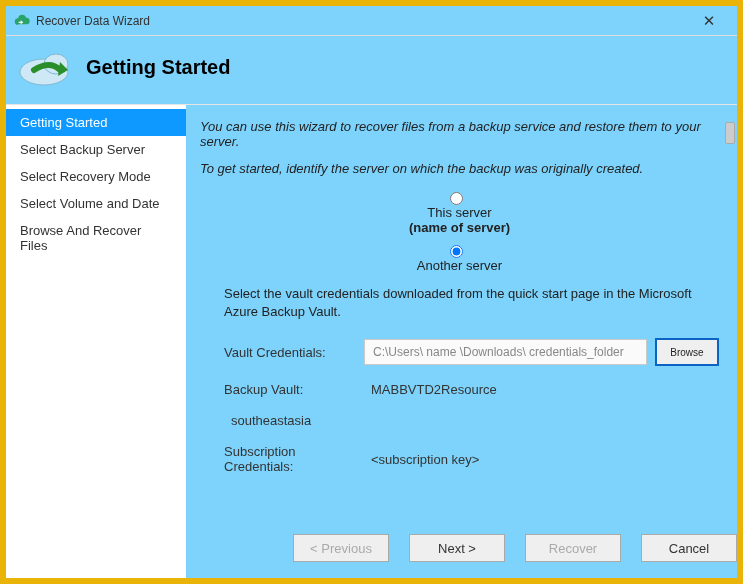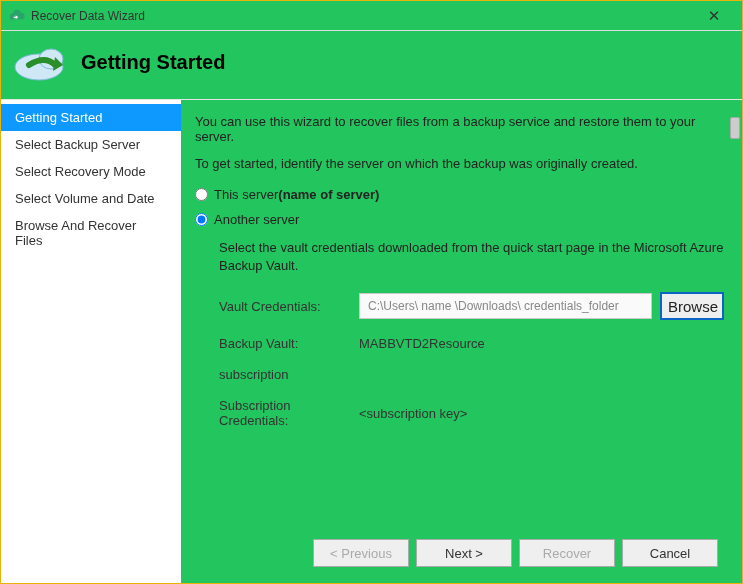--- a/index.html
+++ b/index.html
@@ -1,42 +1,42 @@
 <!DOCTYPE html>
 <html><head>
 <meta charset="utf-8">
 <style>
   * { box-sizing: border-box; }
   html, body { margin:0; padding:0; font-family: "Segoe UI", Tahoma, sans-serif; font-size:13px; color:#222; background:#888; }
-  .window { width:743px; height:584px; background:#22c55e; border:1px solid #eab308; position:relative; display:flex; flex-direction:column; }
+  .window { width:743px; height:584px; background:#7dd3fc; border:6px solid #eab308; position:relative; display:flex; flex-direction:column; }
   .titlebar { height:30px; display:flex; align-items:center; padding:0 8px; border-bottom:1px solid #ddd; }
   .titlebar .app-icon { width:16px; height:16px; margin-right:6px; display:inline-flex; align-items:center; justify-content:center; }
   .titlebar .title { flex:1; font-size:12px; color:#333; }
   .titlebar .close { width:40px; text-align:center; font-size:15px; color:#333; cursor:pointer; }
   .header-area { display:flex; align-items:center; padding:6px 16px 12px 10px; }
   .big-icon { width:60px; height:50px; margin-right:10px; display:flex; align-items:center; justify-content:center; }
   .page-title { font-size:20px; font-weight:700; color:#000; }
   .body-area { flex:1; display:flex; border-top:1px solid #e5e5e5; min-height:0; }
   .sidebar { width:180px; background:#fff; padding-top:4px; }
   .side-item { padding:6px 14px; font-size:13px; color:#333; cursor:pointer; }
   .side-item.selected { background:#0d99ff; color:#fff; }
   .content { flex:1; padding:14px 18px 10px 14px; display:flex; flex-direction:column; font-size:13px; color:#222; overflow:hidden; }
-  .content p { margin:0 0 12px 0; }
-  .radio-row { display:flex; align-items:center; margin:4px 0 6px 0; }
+  .content p { margin:0 0 12px 0;font-style:italic; }
+  .radio-row { display:flex; align-items:center; margin:4px 0 6px 0;flex-direction:column; }
   .radio-row input { margin:0 6px 0 0; }
   .radio-row .extra { font-weight:700; }
   .sub-block { margin-left:24px; margin-top:6px; }
   .sub-text { margin-bottom:18px; line-height:1.35; }
   .form-row { display:flex; align-items:center; margin-bottom:16px; }
   .form-label { width:140px; color:#333; }
-  .form-value { flex:1; color:#333; }
+  .form-value { flex:1; color:#333;margin-left:7px; }
   .cred-row { display:flex; align-items:center; }
   .cred-input { flex:1; height:26px; border:1px solid #c9c9c9; background:#fafafa; color:#888; padding:7px 8px; font-size:12px; margin-right:8px; }
-  .browse-btn { width:64px; height:28px; background:#efefef; border:2px solid #0b63c4; font-size:15px; color:#222; cursor:pointer; }
-  .footer { position:absolute; bottom:16px; right:24px; display:flex; gap:7px; }
+  .browse-btn { width:64px; height:28px; background:#efefef; border:2px solid #0b63c4; font-size:10px; color:#222; cursor:pointer; }
+  .footer { position:absolute; bottom:16px; right:0; display:flex; gap:20px; }
   .footer button { width:96px; height:28px; border:1px solid #aaa; background:#efefef; font-size:13px; color:#333; cursor:pointer; }
   .footer button.disabled { color:#aaa; cursor:default; }
   .scroll-stub { position:absolute; right:2px; top:116px; width:10px; height:22px; background:#ccc; border:1px solid #aaa; border-radius:2px; }
 </style>
 </head>
 <body>
 
 <div class="window">
 
   <div class="titlebar">
@@ -94,21 +94,21 @@
           <input class="cred-input" type="text" readonly="" value="C:\Users\ name \Downloads\ credentials_folder" style="">
           <button class="browse-btn">Browse</button>
         </div>
 
         <div class="form-row">
           <div class="form-label">Backup Vault:</div>
           <div class="form-value">MABBVTD2Resource</div>
         </div>
 
         <div class="form-row">
-          <div class="form-value">subscription</div>
+          <div class="form-value">southeastasia</div>
         </div>
 
         <div class="form-row">
           <div class="form-label">Subscription Credentials:</div>
           <div class="form-value">&lt;subscription key&gt;</div>
         </div>
 
       </div>
     </div>
   </div>

